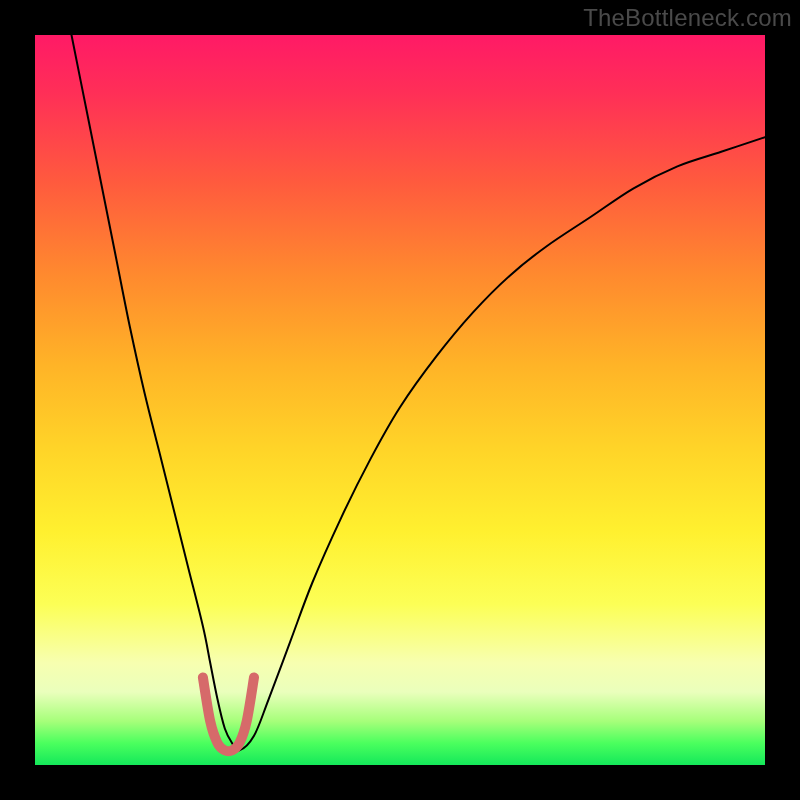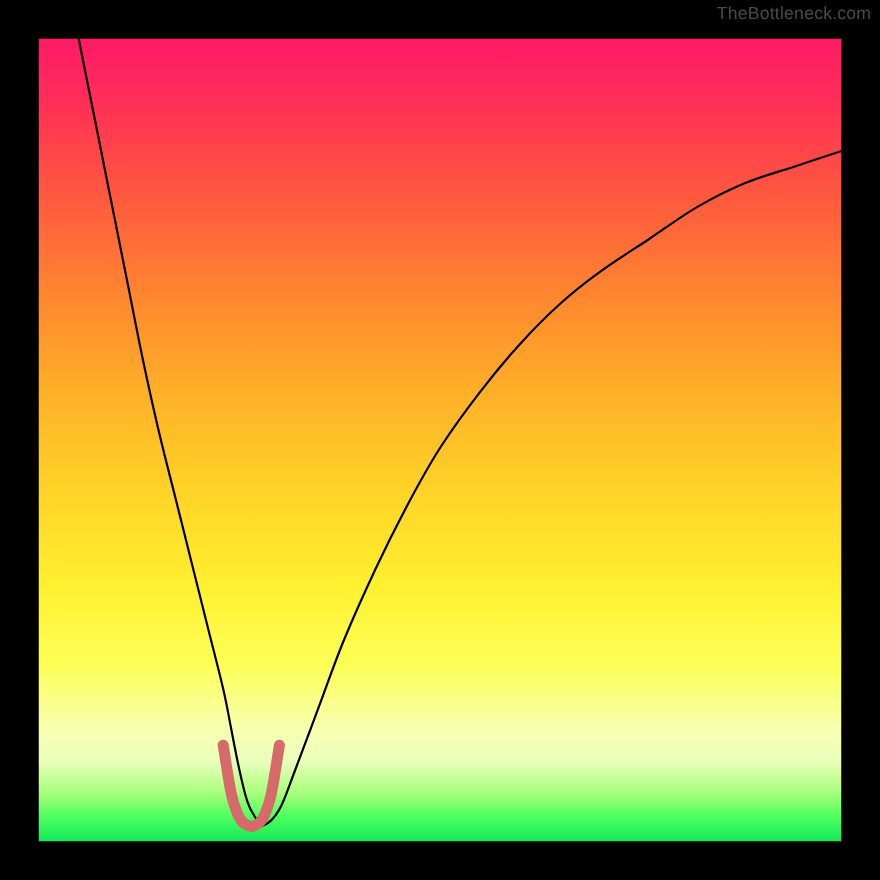--- a/index.html
+++ b/index.html
@@ -15,21 +15,21 @@
     position: relative;
     width: 800px;
     height: 800px;
     background: #000;
   }
   .watermark {
     position: absolute;
     top: 4px;
     right: 8px;
     color: #4a4a4a;
-    font-size: 16px;
+    font-size: 24px;
     font-weight: 500;
     letter-spacing: 0.2px;
     z-index: 5;
     margin-left: 45px;
   }
   .plot {
     position: absolute;
     left: 35px;
     top: 35px;
     width: 730px;

